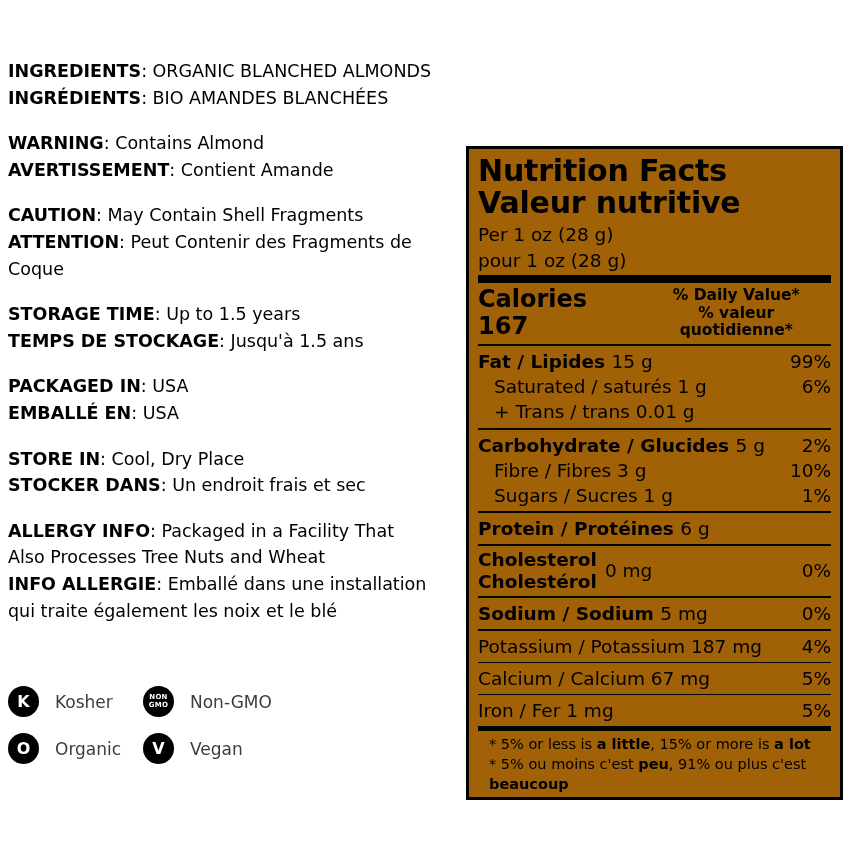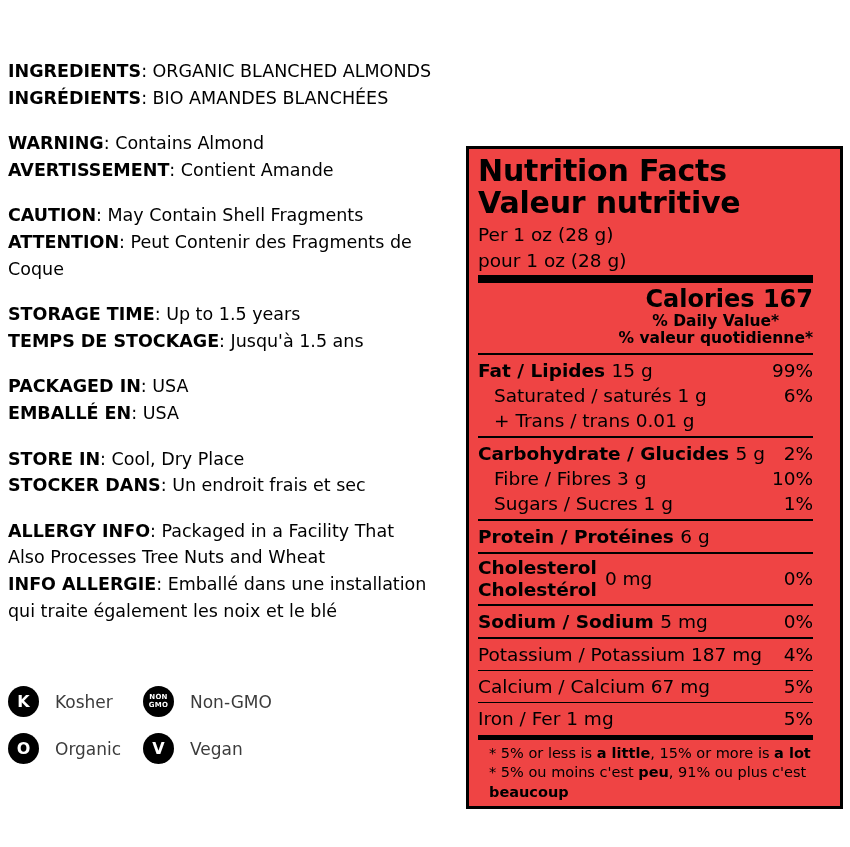--- a/index.html
+++ b/index.html
@@ -78,22 +78,22 @@
   }
 
   
   #nutrition-panel {
     position: absolute;
     left: 466px;
     top: 146px;
     width: 377px;
     border: 3px solid #000000;
     box-sizing: border-box;
-    background: #ef4444;
-    padding: 6px 27px 4px 9px;
+    background: #a16207;
+    padding: 6px 9px 4px 9px;
   }
   .nf-title {
     font-size: 30px;
     font-weight: bold;
     line-height: 1.08;
     letter-spacing: -0.2px;
   }
   .nf-serving {
     font-size: 18.5px;
     line-height: 1.18;
@@ -114,21 +114,20 @@
   }
   .nf-row .left { flex: 1 1 auto; }
   .nf-row .right { flex: 0 0 auto; padding-left: 8px; }
   .nf-b { font-weight: bold; }
   .indent { padding-left: 16px; }
   .nf-cal-row {
     display: flex;
     align-items: flex-end;
     justify-content: space-between;
     padding: 1px 0 2px 0;
-    flex-direction: column;
   }
   .nf-cal {
     font-size: 24px;
     font-weight: bold;
     line-height: 1.1;
   }
   .nf-dv {
     text-align: center;
     font-size: 15.5px;
     line-height: 1.12;

